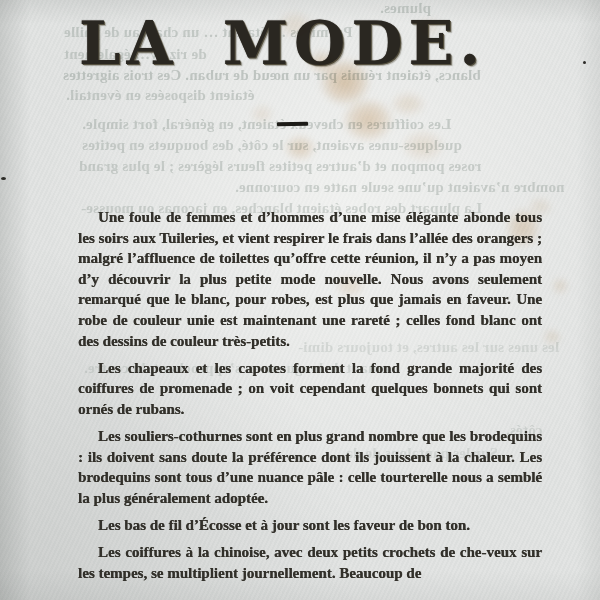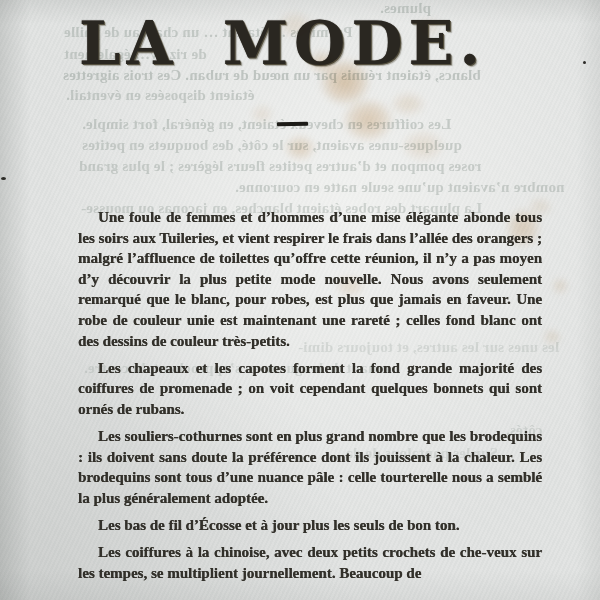--- a/index.html
+++ b/index.html
@@ -65,21 +65,21 @@
       <div class="ghost-line" style="left: 84px; top: 360px; opacity: 0.3; color: rgb(153, 163, 157);">muant de longueur en s’approchant du centre.</div>
       <div class="ghost-line" style="left: 506px; top: 422px; opacity: 0.3; color: rgb(153, 163, 157);">côtés.</div>
       <div class="ghost-line" style="left: 330px; top: 445px; opacity: 0.24; color: rgb(153, 163, 157);">Sur les pantalons de da…</div>
     </div>
   <h1 class="masthead">LA MODE.</h1>
   <div class="rule"></div>
   <div class="body-text">
       <p>Une foule de femmes et d’hommes d’une mise élégante abonde tous les soirs aux Tuileries, et vient respirer le frais dans l’allée des orangers ; malgré l’affluence de toilettes qu’offre cette réunion, il n’y a pas moyen d’y découvrir la plus petite mode nouvelle. Nous avons seulement remarqué que le blanc, pour robes, est plus que jamais en faveur. Une robe de couleur unie est maintenant une rareté ; celles fond blanc ont des dessins de couleur très-petits.</p>
       <p>Les chapeaux et les capotes forment la fond grande majorité des coiffures de promenade ; on voit cependant quelques bonnets qui sont ornés de rubans.</p>
       <p>Les souliers-cothurnes sont en plus grand nombre que les brodequins : ils doivent sans doute la préférence dont ils jouissent à la chaleur. Les brodequins sont tous d’une nuance pâle : celle tourterelle nous a semblé la plus généralement adoptée.</p>
-      <p>Les bas de fil d’Écosse et à jour plus les seuls de bon ton.</p>
+      <p>Les bas de fil d’Écosse et à jour sont les faveur de bon ton.</p>
       <p>Les coiffures à la chinoise, avec deux petits crochets de che-veux sur les tempes, se multiplient journellement. Beaucoup de</p>
     </div>
   <div class="speck-layer">
       <div class="speck" style="left: 583px; top: 61px; width: 3px; height: 3px;"></div>
       <div class="speck" style="left: 1px; top: 177px; width: 5px; height: 3px;"></div>
     </div>
   <div class="fox-layer">
       <div class="fox-spot" style="left: 319px; top: 58px; width: 52px; height: 48px; background: radial-gradient(rgba(201, 152, 95, 0.45) 0%, rgba(201, 152, 95, 0.25) 45%, rgba(201, 152, 95, 0) 72%);"></div>
       <div class="fox-spot" style="left: 342px; top: 98px; width: 52px; height: 44px; background: radial-gradient(rgba(201, 152, 95, 0.38) 0%, rgba(201, 152, 95, 0.21) 45%, rgba(201, 152, 95, 0) 72%);"></div>
       <div class="fox-spot" style="left: 308px; top: 50px; width: 28px; height: 24px; background: radial-gradient(rgba(201, 152, 95, 0.3) 0%, rgba(201, 152, 95, 0.17) 45%, rgba(201, 152, 95, 0) 72%);"></div>

